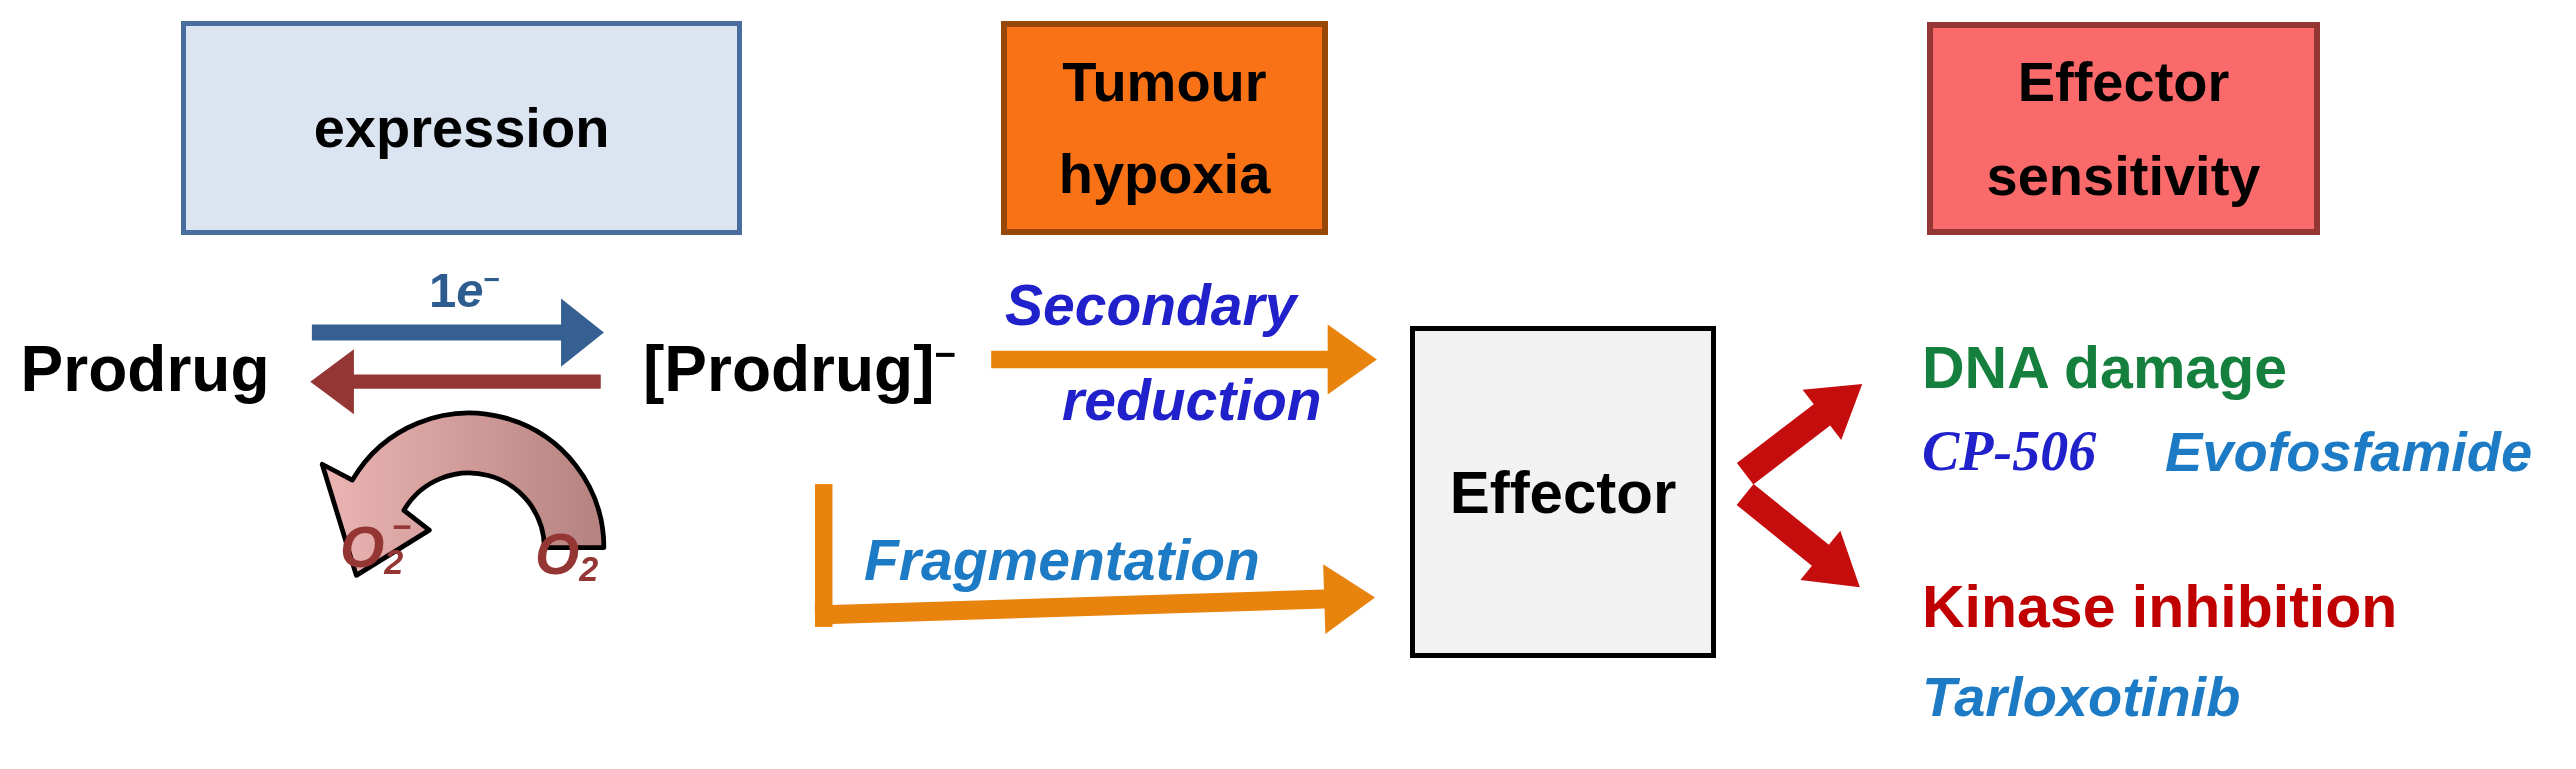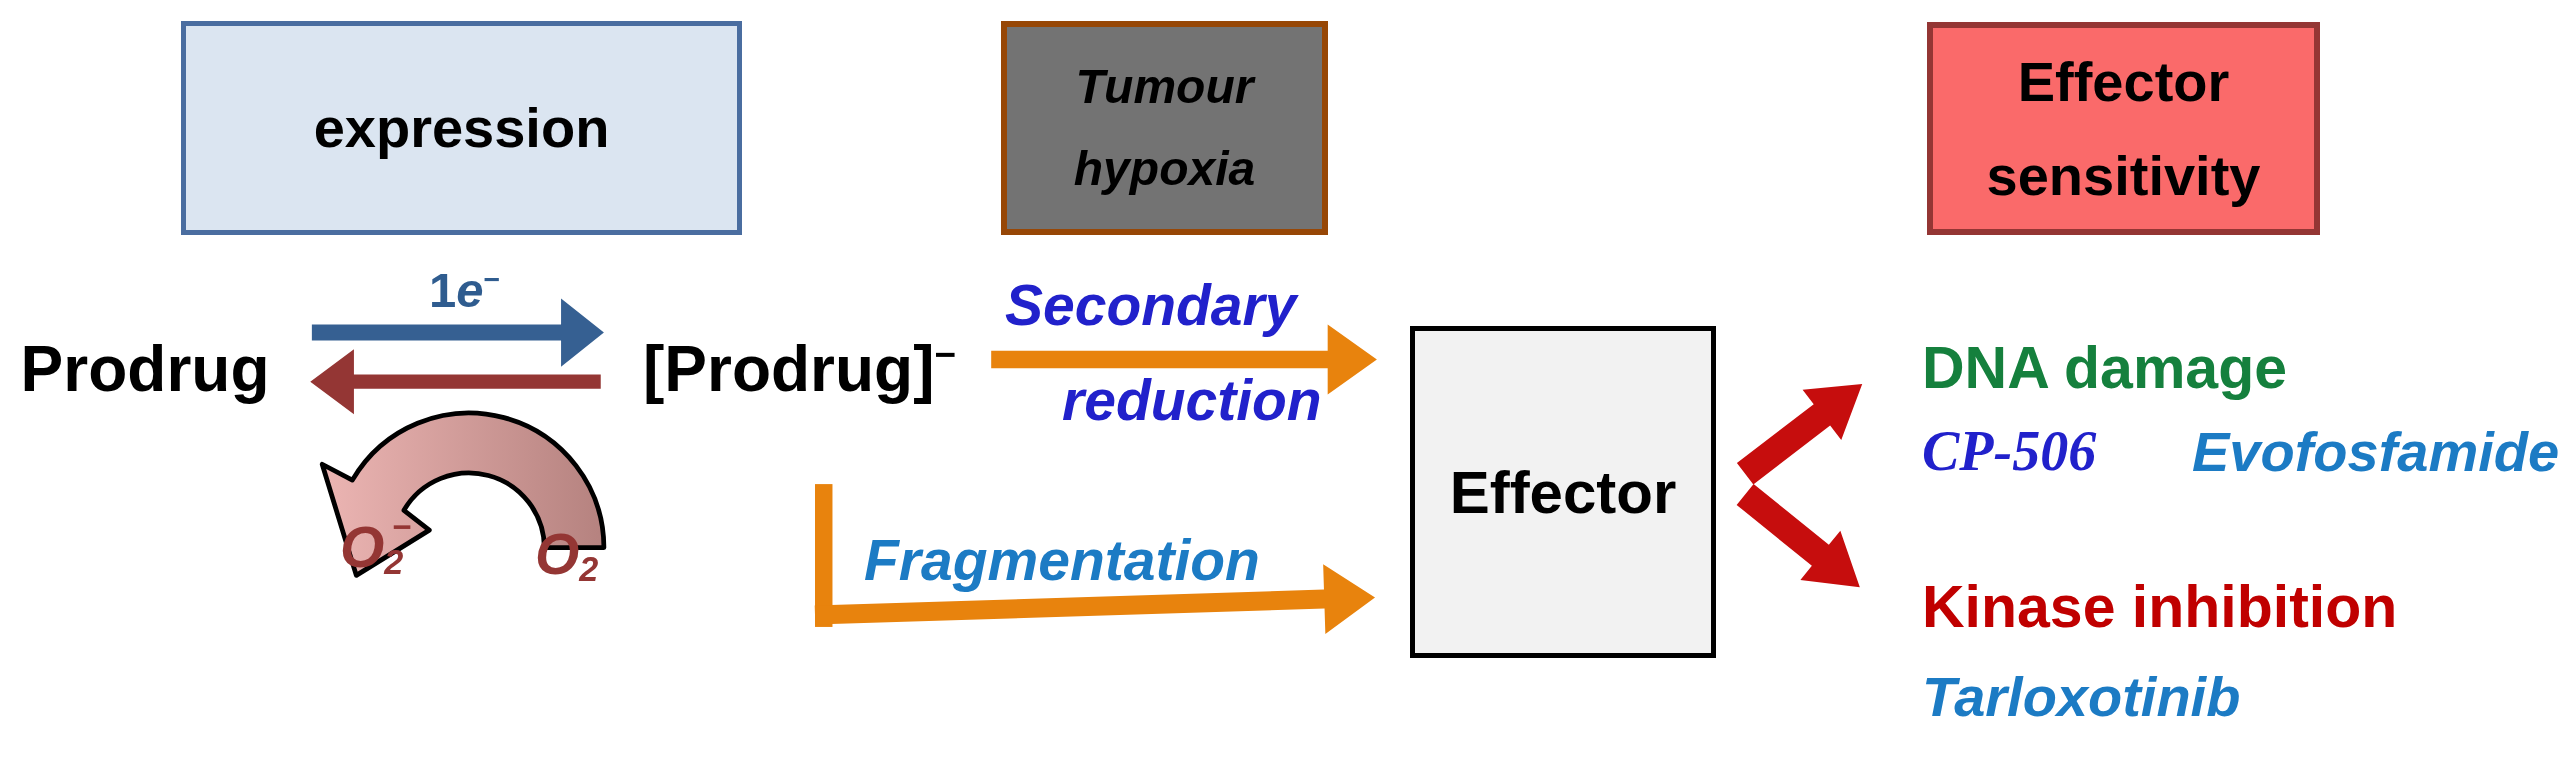--- a/index.html
+++ b/index.html
@@ -14,39 +14,39 @@
 
   
   .dbox{
     position:absolute;box-sizing:border-box;
     display:flex;flex-direction:column;align-items:center;justify-content:center;
     text-align:center;font-weight:bold;color:#000;
   }
   .box-oxi{left:181px;top:20.6px;width:561px;height:214px;
     background:#dbe5f1;border:5.6px solid #4a6da0;font-size:56px;gap:30px;}
   .box-tum{left:1001px;top:20.6px;width:327px;height:214px;
-    background:#737373;border:6.4px solid #974706;font-size:48px;gap:27px;font-style:italic;}
+    background:#f97316;border:6.4px solid #974706;font-size:56px;gap:27px;}
   .box-sen{left:1927px;top:22px;width:393px;height:213px;
     background:#fa6a6a;border:6.4px solid #943634;font-size:56px;gap:29px;}
   .box-eff{left:1410px;top:326px;width:306px;height:332px;
     background:#f2f2f2;border:5.6px solid #000;font-size:60px;}
 
   
   .lbl{position:absolute;white-space:nowrap;}
   .lbl-prodrug{left:20.6px;top:332px;font-size:64px;font-weight:bold;color:#000;}
   .lbl-radical{left:643px;top:332px;font-size:64px;font-weight:bold;color:#000;}
   .lbl-electron{left:429px;top:262px;font-size:49px;font-weight:bold;color:#2f5c8f;}
   .lbl-superoxide{left:340px;top:508px;font-size:57px;font-weight:bold;font-style:italic;color:#943634;text-align:right;}
   .lbl-oxygen{left:535px;top:521px;font-size:57px;font-weight:bold;font-style:italic;color:#943634;}
   .lbl-sec1{left:1005px;top:272px;font-size:57px;font-style:italic;font-weight:600;color:#2121cb;}
   .lbl-sec2{left:1026px;top:367px;font-size:57px;font-style:italic;font-weight:600;color:#2121cb;margin-left:36px;}
   .lbl-frag{left:864px;top:527px;font-size:57px;font-style:italic;font-weight:600;color:#1c7bc4;}
   .lbl-dna{left:1922px;top:334px;font-size:59px;font-weight:bold;color:#15803d;}
   .lbl-cp506{left:1922px;top:419px;font-size:56px;font-style:italic;font-weight:600;color:#2121cb;font-family:Liberation Serif, serif;}
-  .lbl-evo{left:2165px;top:419px;font-size:56px;font-style:italic;font-weight:600;color:#1c7bc4;margin-left:27px;}
+  .lbl-evo{left:2165px;top:419px;font-size:56px;font-style:italic;font-weight:600;color:#1c7bc4;}
   .lbl-kinase{left:1922px;top:573px;font-size:59px;font-weight:bold;color:#c00000;}
   .lbl-tarlox{left:1922px;top:664px;font-size:56px;font-style:italic;font-weight:600;color:#1c7bc4;}
 
   sup.chg{font-size:58%;vertical-align:55%;}
   sup.chg-tight{font-size:58%;vertical-align:75%;margin-left:-0.35em;}
   sub.st{font-size:60%;vertical-align:-18%;}
   .it{font-style:italic;}
 </style>
 </head>
 <body>

